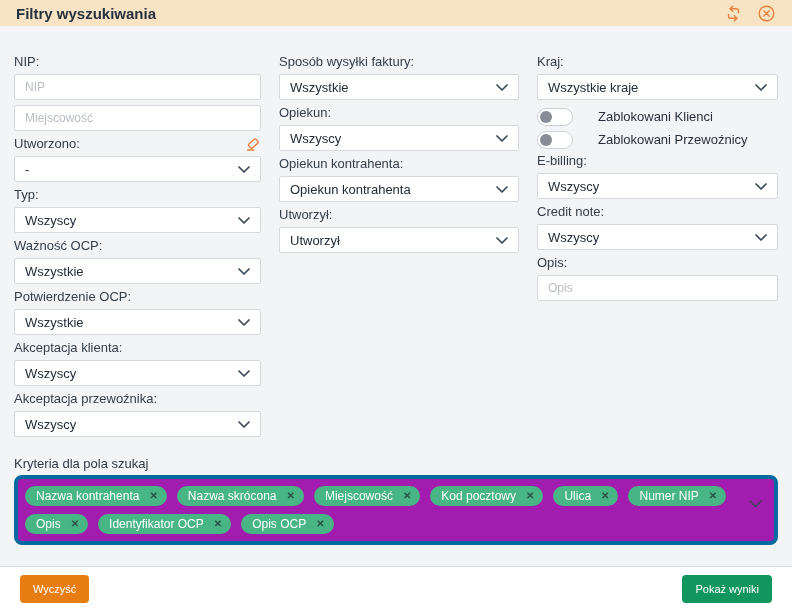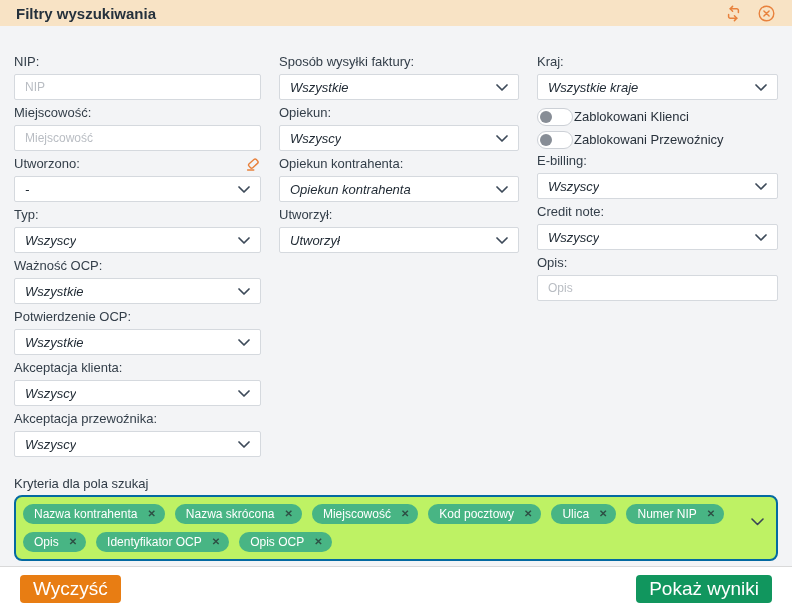--- a/index.html
+++ b/index.html
@@ -38,40 +38,40 @@
   .ctrl {
     height: 26px; width: 100%;
     background: #fff;
     border: 1px solid #d5d9de;
     border-radius: 2px;
   }
   input.ctrl { padding: 0 10px; font-size: 12px; color: #212b35; font-family: "Liberation Sans", sans-serif; outline: none; }
   input.ctrl::placeholder { color: #b9bdc3; }
   .sel {
     display: flex; align-items: center; justify-content: space-between;
-    padding: 0 10px; font-size: 13px; color: #222c36; cursor: pointer; font-style: italic;
+    padding: 0 10px; font-size: 13px; color: #222c36; cursor: pointer;
   }
   .sel .val { white-space: nowrap; overflow: hidden; }
   .chev { display: inline-flex; }
   
   .tglgrp { height: 46px; margin: 3px 0 2px; }
   .tglrow { display: flex; align-items: center; height: 23px; }
   .switch {
     width: 36px; height: 18px; border-radius: 9px;
     background: #fff; border: 1px solid #ccd0d6;
     display: inline-flex; align-items: center; cursor: pointer;
   }
   .knob { width: 12px; height: 12px; border-radius: 50%; background: #878d96; margin-left: 2px; }
-  .tgllbl { margin-left: 1px; font-size: 13px; color: #28313b; }
+  .tgllbl { margin-left: 25px; font-size: 13px; color: #28313b; }
   
   .crit-label { font-size: 13px; color: #2f3a45; margin: 14px 14px 4px; }
   .tagbox {
     margin: 0 14px;
-    background: #bef264;
-    border: 2px solid #0369a1;
+    background: #a21caf;
+    border: 4px solid #0369a1;
     border-radius: 8px;
     min-height: 58px;
     position: relative;
     padding: 7px 34px 7px 7px;
   }
   .tags { display: flex; flex-wrap: wrap; gap: 8px 10px; }
   .tag {
     display: inline-flex; align-items: center;
     background: #48b584; color: #fff;
     height: 20px; border-radius: 11px;
@@ -82,21 +82,21 @@
   .tb-chevron { position: absolute; right: 12px; top: 21px; cursor: pointer; display: inline-flex; }
   
   footer {
     position: absolute; left: 0; bottom: 0; width: 100%;
     height: 45px; background: #fff; border-top: 1px solid #d9d9d9;
     display: flex; align-items: center; justify-content: space-between;
     padding: 0 20px;
   }
   footer button {
     height: 28px; border: none; border-radius: 4px;
-    color: #fff; font-size: 19px; padding: 0 13px;
+    color: #fff; font-size: 11px; padding: 0 13px;
     font-family: "Liberation Sans", sans-serif; cursor: pointer;
   }
   .btn-clear { background: #e87d13; }
   .btn-show  { background: #11965e; }
 </style>
 </head>
 <body>
 
 <div class="page">
   <header>
@@ -117,23 +117,21 @@
         </svg>
       </span>
     </div>
   </header>
 
   <main>
     <div class="col">
         <div class="fld"><div class="lblrow">
             <span class="lbl">NIP:</span>
           </div><input class="ctrl txt" type="text" placeholder="NIP" style=""></div>
-        <div class="fld"><div class="lblrow">
-            <span class="lbl">Miejscowość:</span>
-          </div><input class="ctrl txt" type="text" placeholder="Miejscowość" style=""></div>
+        <div class="fld"><input class="ctrl txt" type="text" placeholder="Miejscowość" style=""></div>
         <div class="fld">
           <div class="lblrow">
             <span class="lbl">Utworzono:</span>
             <span class="eraser">
               <svg width="17" height="17" viewBox="0 0 17 17" fill="none" stroke="#e8813c" stroke-width="1.4" stroke-linecap="round">
                 <rect x="4.4" y="4.9" width="9.8" height="5.3" rx="1.7" transform="rotate(-42 9.3 7.5)"></rect>
                 <path d="M3.6 14h6.2"></path>
               </svg>
             </span>
           </div>

